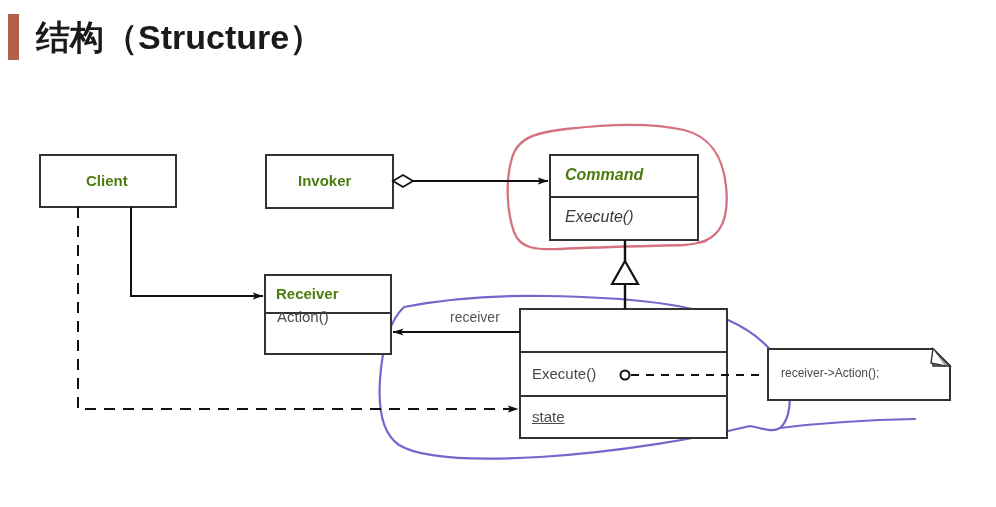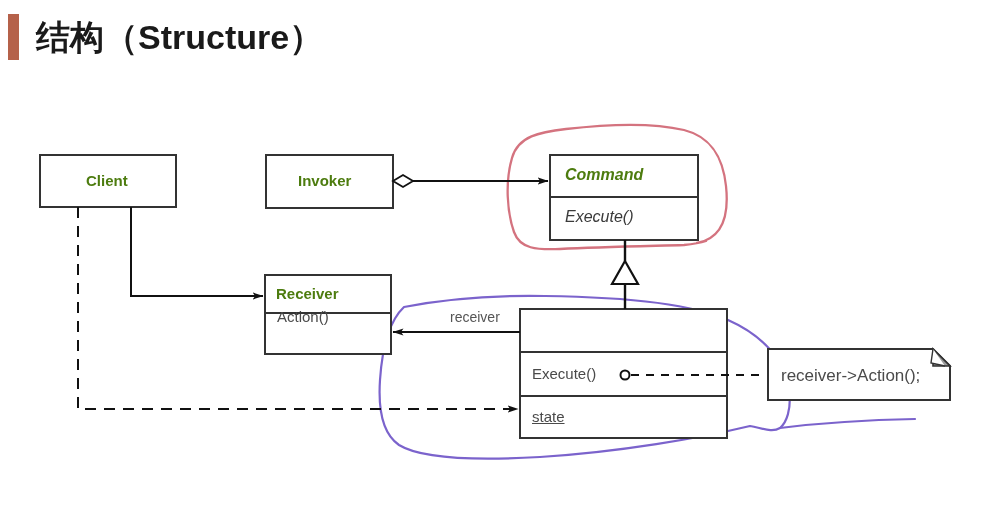--- a/index.html
+++ b/index.html
@@ -86,21 +86,21 @@
   .cls-member-italic {
     font-size: 16px;
     font-style: italic;
     color: #3a3a3a;
   }
   .edge-label {
     font-size: 14px;
     color: #555555;
   }
   .note-text {
-    font-size: 17px;
+    font-size: 12px;
     color: #4a4a4a;
   }
 
   
   #watermark {
     position: absolute;
     right: 36px;
     bottom: 12px;
     font-size: 16px;
     color: #cfcfcf;

